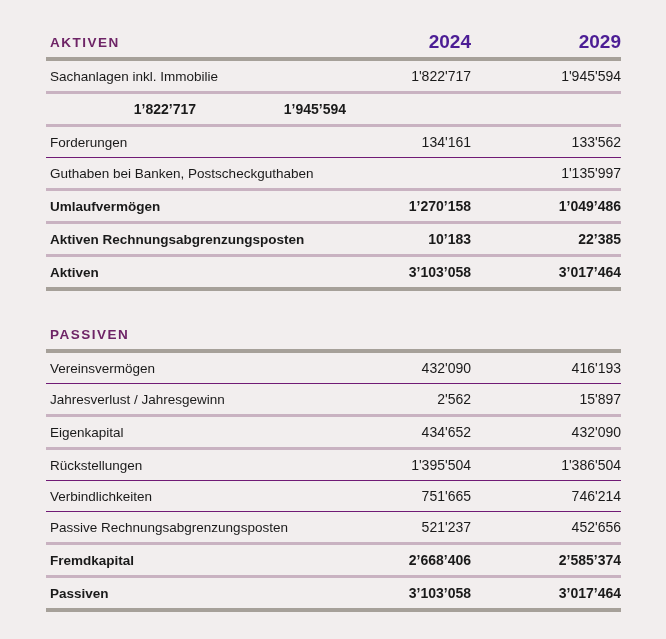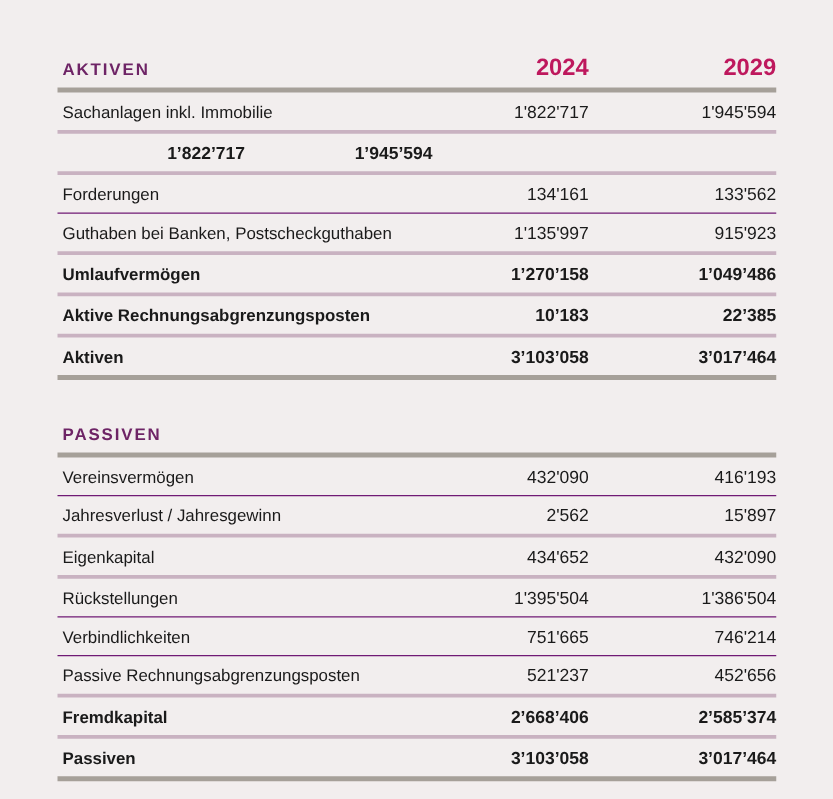--- a/index.html
+++ b/index.html
@@ -6,21 +6,20 @@
   body {
     width: 666px;
     height: 639px;
     background: #F2EEEE;
     font-family: "Liberation Sans", sans-serif;
     color: #1A1A1A;
     overflow: hidden;
   }
   .page {
     padding: 27px 45px 0 46px;
-    margin-top: 13px;
   }
   .bstable { width: 575px; }
 
   .head-row {
     display: flex;
     align-items: center;
     height: 30px;
     border-bottom: 4px solid #A6A099;
   }
   .sec-title {
@@ -29,21 +28,21 @@
     font-weight: bold;
     letter-spacing: 1.5px;
     color: #6E2466;
     padding-left: 4px;
   }
   .year {
     width: 150px;
     text-align: right;
     font-size: 19px;
     font-weight: bold;
-    color: #be185d;
+    color: #4c1d95;
   }
 
   .row {
     display: flex;
     align-items: center;
     height: 30px;
   }
   .row.div-thin  { border-bottom: 1px solid #701a75; }
   .row.div-thick { border-bottom: 3px solid #C9B2C1; }
   .row.div-gray  { border-bottom: 4px solid #A6A099; }
@@ -86,29 +85,28 @@
     <span class="cell-val">1’945’594</span>
   </div>
         <div class="row div-thin">
     <span class="cell-label">Forderungen</span>
     <span class="cell-val">134'161</span>
     <span class="cell-val">133'562</span>
   </div>
         <div class="row div-thick">
     <span class="cell-label">Guthaben bei Banken, Postscheckguthaben</span>
     <span class="cell-val">1'135'997</span>
-    <span class="cell-val">915'923</span>
   </div>
         <div class="row div-thick bold">
     <span class="cell-label">Umlaufvermögen</span>
     <span class="cell-val">1’270’158</span>
     <span class="cell-val">1’049’486</span>
   </div>
         <div class="row div-thick bold">
-    <span class="cell-label">Aktive Rechnungsabgrenzungsposten</span>
+    <span class="cell-label">Aktiven Rechnungsabgrenzungsposten</span>
     <span class="cell-val">10’183</span>
     <span class="cell-val">22’385</span>
   </div>
         <div class="row div-gray bold">
     <span class="cell-label">Aktiven</span>
     <span class="cell-val">3’103’058</span>
     <span class="cell-val">3’017’464</span>
   </div>
       </div>
   </div>

